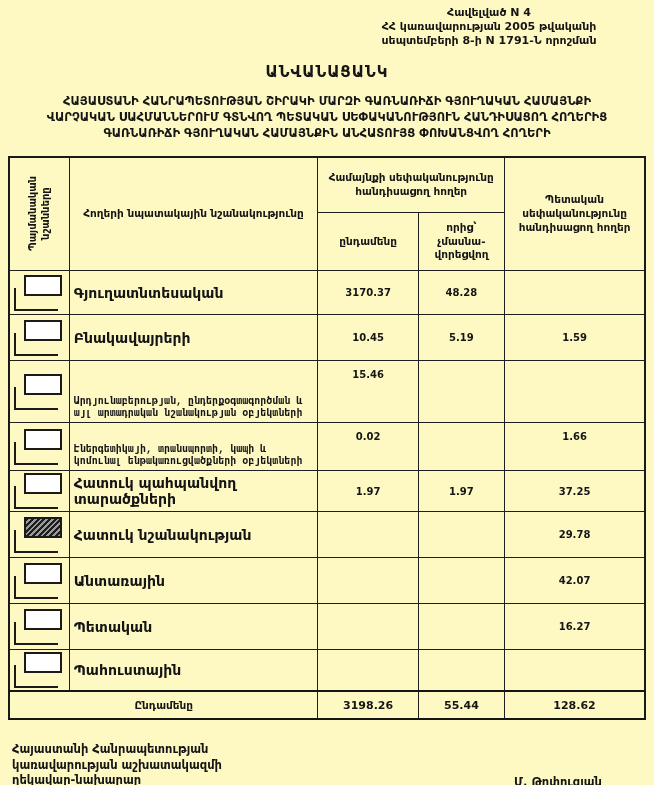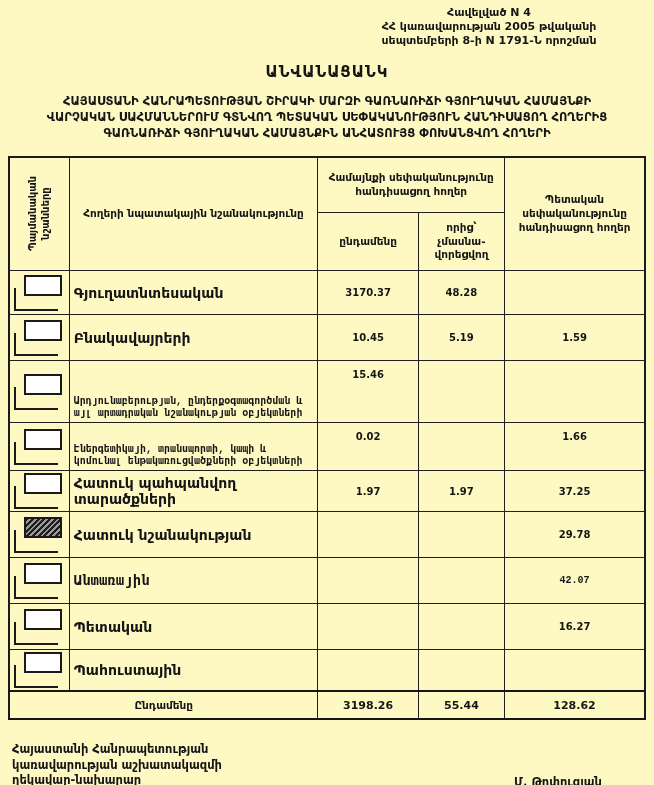--- a/index.html
+++ b/index.html
@@ -40,21 +40,21 @@
   .sym-box.hatched{background:repeating-linear-gradient(135deg,#1d1d1d 0 2px,#9a9a9a 2px 4px);}
   .sym-bracket{position:absolute;top:13px;left:0;width:42px;height:21px;
     border-left:2px solid #1a1a1a;border-bottom:2px solid #1a1a1a;}
   
   tr.total-row td{border-top:2.5px solid #151515;border-bottom:2.5px solid #151515;
     font-weight:bold;font-size:11px;height:28px;text-align:center;}
   tr.total-row td.total-label{text-align:center;font-size:10.5px;}
   
   tr.r1 td{height:44px;} tr.r2 td{height:46px;} tr.r3 td{height:62px;}
   tr.r4 td{height:48px;} tr.r5 td{height:38px;} tr.r6 td{height:46px;}
-  tr.r7 td{height:46px;font-family:Liberation Mono, monospace;} tr.r8 td{height:46px;} tr.r9 td{height:36px;}
+  tr.r7 td{height:46px;} tr.r8 td{height:46px;} tr.r9 td{height:36px;}
   
   .footer{display:flex;justify-content:space-between;align-items:flex-end;
     margin-top:22px;padding:0 4px;}
   .footer-left{font-weight:bold;font-size:11.5px;line-height:1.35;}
   .signature{font-weight:bold;font-size:11.5px;margin-right:40px;}
 </style>
 </head>
 <body>
 
 <div class="page">

